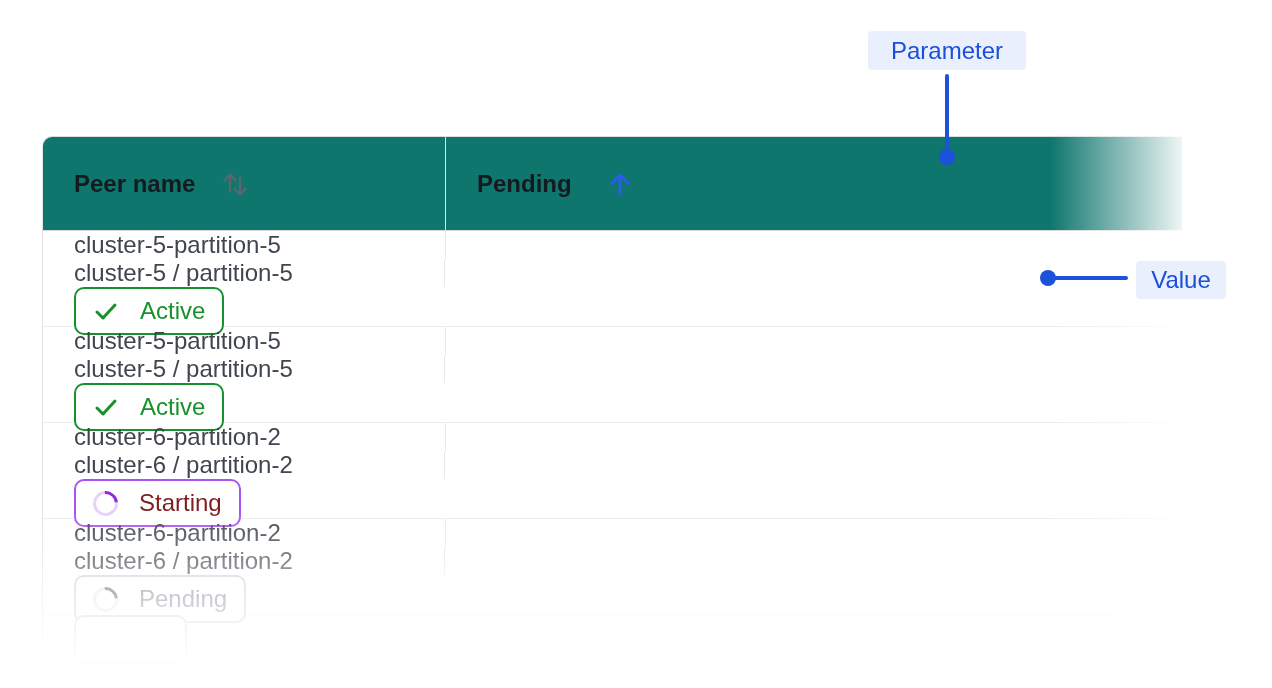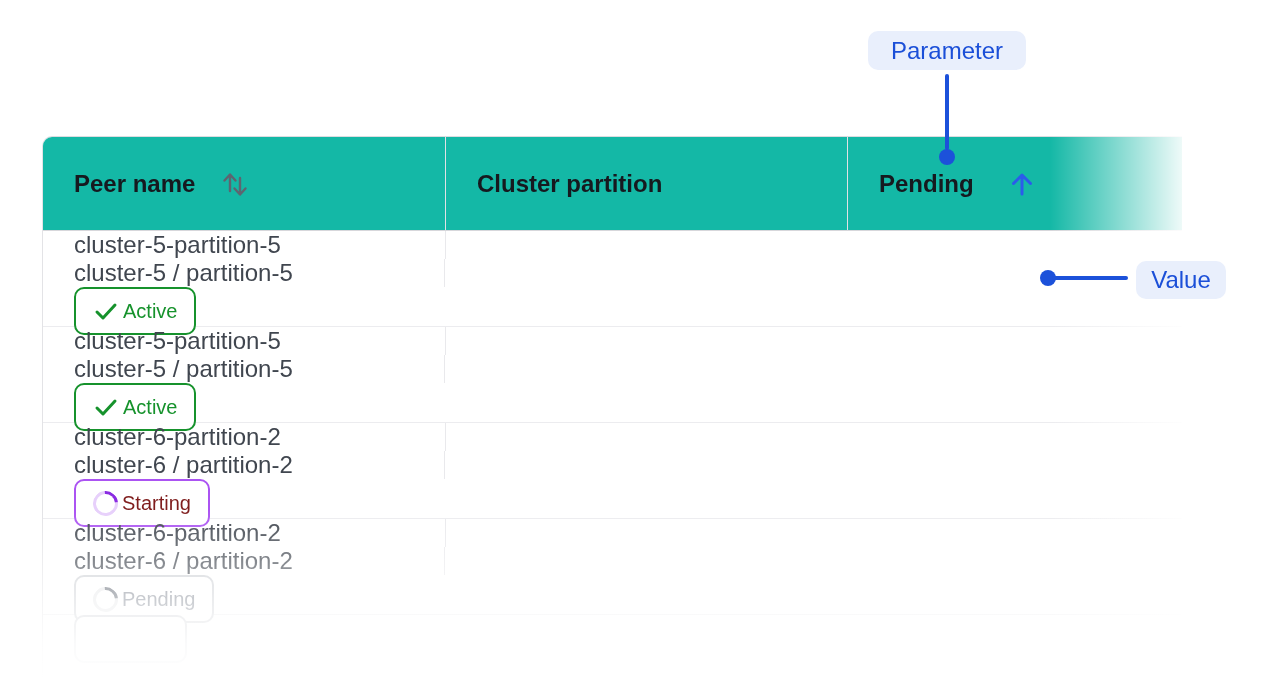--- a/index.html
+++ b/index.html
@@ -14,21 +14,21 @@
   
   .table-wrap {
     position: absolute; left: 42px; top: 136px; width: 1140px;
     border-left: 1.5px solid #e3e3e6;
     border-top: 1.5px solid #dcdce0;
     border-top-left-radius: 10px;
     z-index: 1;
   }
   .thead {
     display: flex; height: 94px;
-    background: #14b8a6;
+    background: #0f766e;
     border-top-left-radius: 9px;
     border-bottom: 1px solid #d7d7db;
   }
   .th {
     display: flex; align-items: center;
     padding-left: 31px;
     font-size: 24px; font-weight: 700; color: #16191f;
   }
   .col-1 { width: 403px; }
   .col-2 { width: 402px; }
@@ -47,24 +47,24 @@
     font-size: 24px; color: #40464f;
   }
   .trow .col-1, .trow .col-2 { border-right: 1px solid #e9e9ec; }
 
   
   .sort-icon { margin-left: 26px; display: inline-flex; }
   .asc-icon  { margin-left: 34px; display: inline-flex; }
 
   
   .status-badge {
-    display: inline-flex; align-items: center; gap: 4px;
+    display: inline-flex; align-items: center; gap: 21px;
     height: 48px; padding: 0 17px;
     border: 2px solid; border-radius: 10px;
-    font-size: 20px; font-weight: 500;
+    font-size: 24px; font-weight: 500;
     background: #ffffff;
   }
   .badge--active   { color: #16922c; border-color: #16922c; }
   .badge--starting { color: #7f1d1d; border-color: #ab53f2; }
   .badge--pending  { color: #757c88; border-color: #cbced3; }
 
   .spinner {
     width: 25px; height: 25px; border-radius: 50%;
     border: 3.5px solid; transform: rotate(40deg);
   }
@@ -88,21 +88,21 @@
       #ffffff 95%);
     z-index: 5; pointer-events: none;
   }
 
   
   .callout-pill {
     position: absolute; z-index: 10;
     display: flex; align-items: center; justify-content: center;
     background: #e9effc; color: #1b4fd8;
     font-size: 24px; font-weight: 500;
-    border-radius: 10px;
+    border-radius: 4px;
   }
   .pill-parameter { left: 868px; top: 31px; width: 158px; height: 39px; }
   .pill-value     { left: 1136px; top: 261px; width: 90px; height: 38px; }
 
   .callout-line-v {
     position: absolute; z-index: 10;
     left: 945px; top: 74px; width: 3.5px; height: 76px;
     background: #1c51da; border-radius: 2px;
   }
   .callout-line-h {
@@ -128,23 +128,20 @@
     <div class="thead">
       <div class="th col-1">
         <span>Peer name</span>
         <span class="sort-icon">
           <svg width="27" height="29" viewBox="0 0 27 29" fill="none">
             <path d="M9 22 V6 M3.5 11.5 L9 5.5 L14.5 11.5" stroke="#5d6570" stroke-width="2.4" stroke-linecap="round" stroke-linejoin="round"></path>
             <path d="M19 9 V25 M13.5 19.5 L19 25.5 L24.5 19.5" stroke="#5d6570" stroke-width="2.4" stroke-linecap="round" stroke-linejoin="round"></path>
           </svg>
         </span>
       </div>
-      <div class="th col-2">
-        <span>Cluster partition</span>
-      </div>
       <div class="th col-3">
         <span>Pending</span>
         <span class="asc-icon">
           <svg width="28" height="32" viewBox="0 0 28 32" fill="none">
             <path d="M14 26 V7.5 M5.5 15.5 L14 7 L22.5 15.5" stroke="#2b5ceb" stroke-width="3" stroke-linecap="round" stroke-linejoin="round"></path>
           </svg>
         </span>
       </div>
     </div>
 

